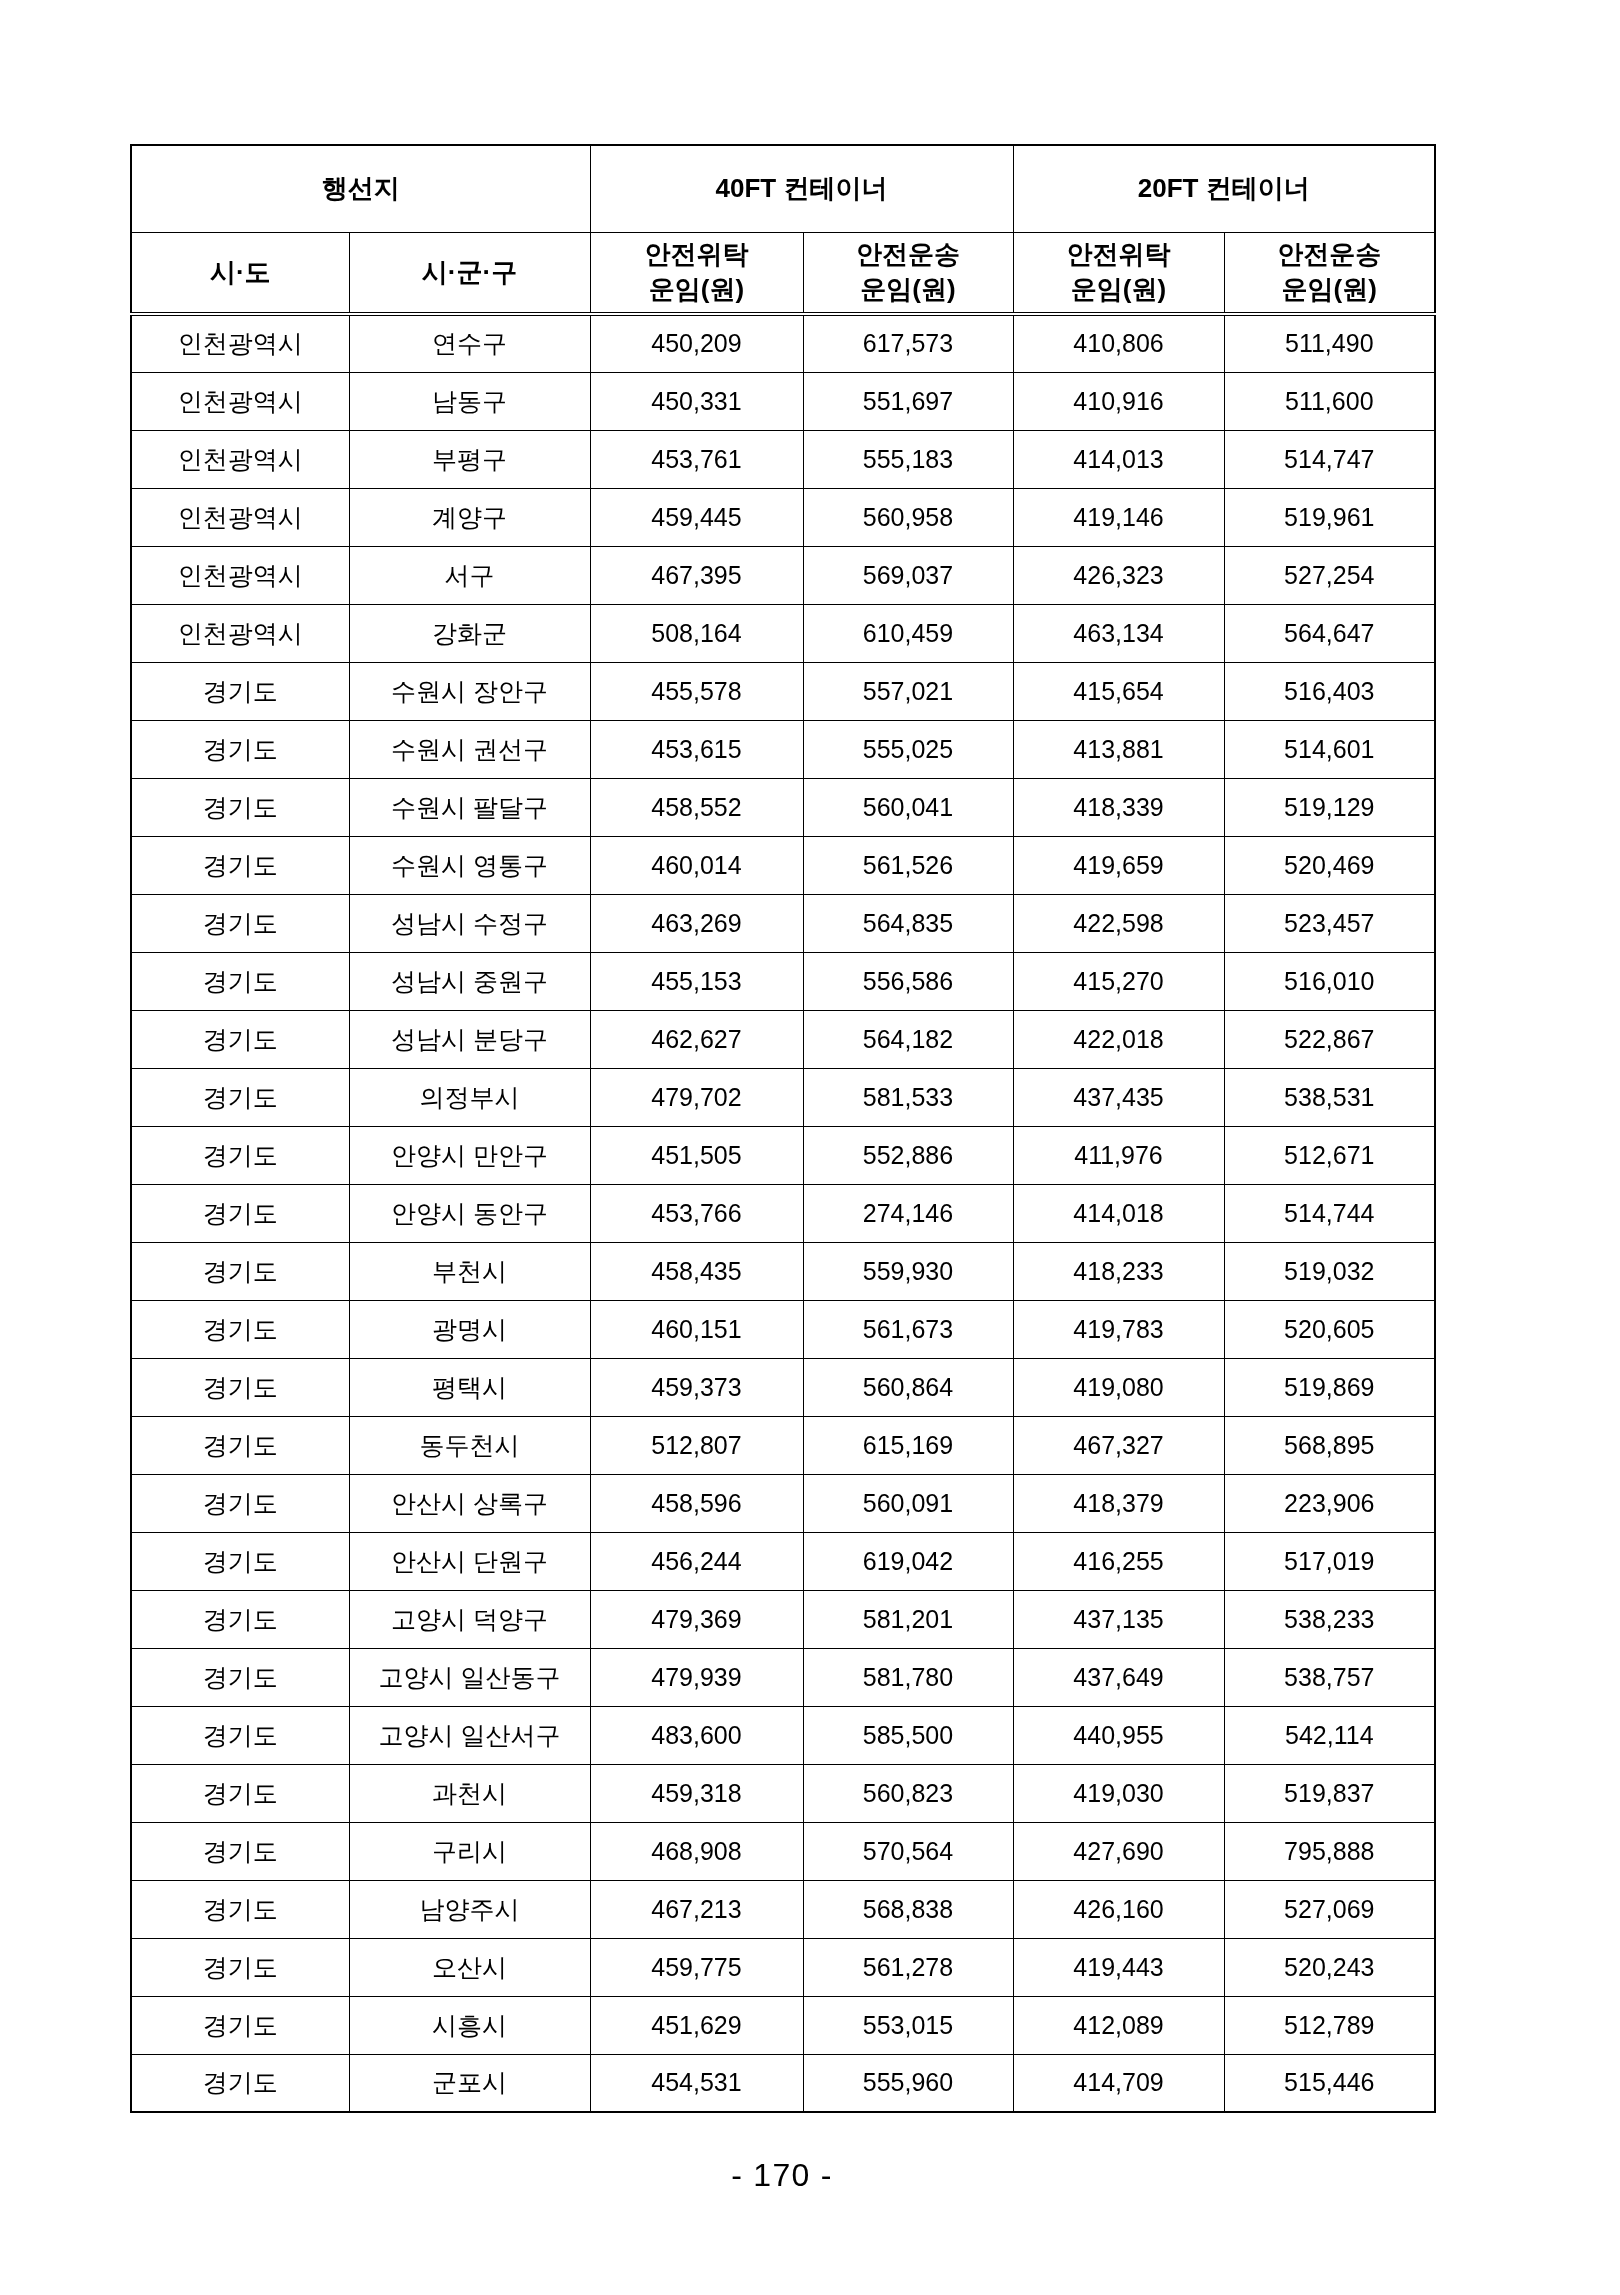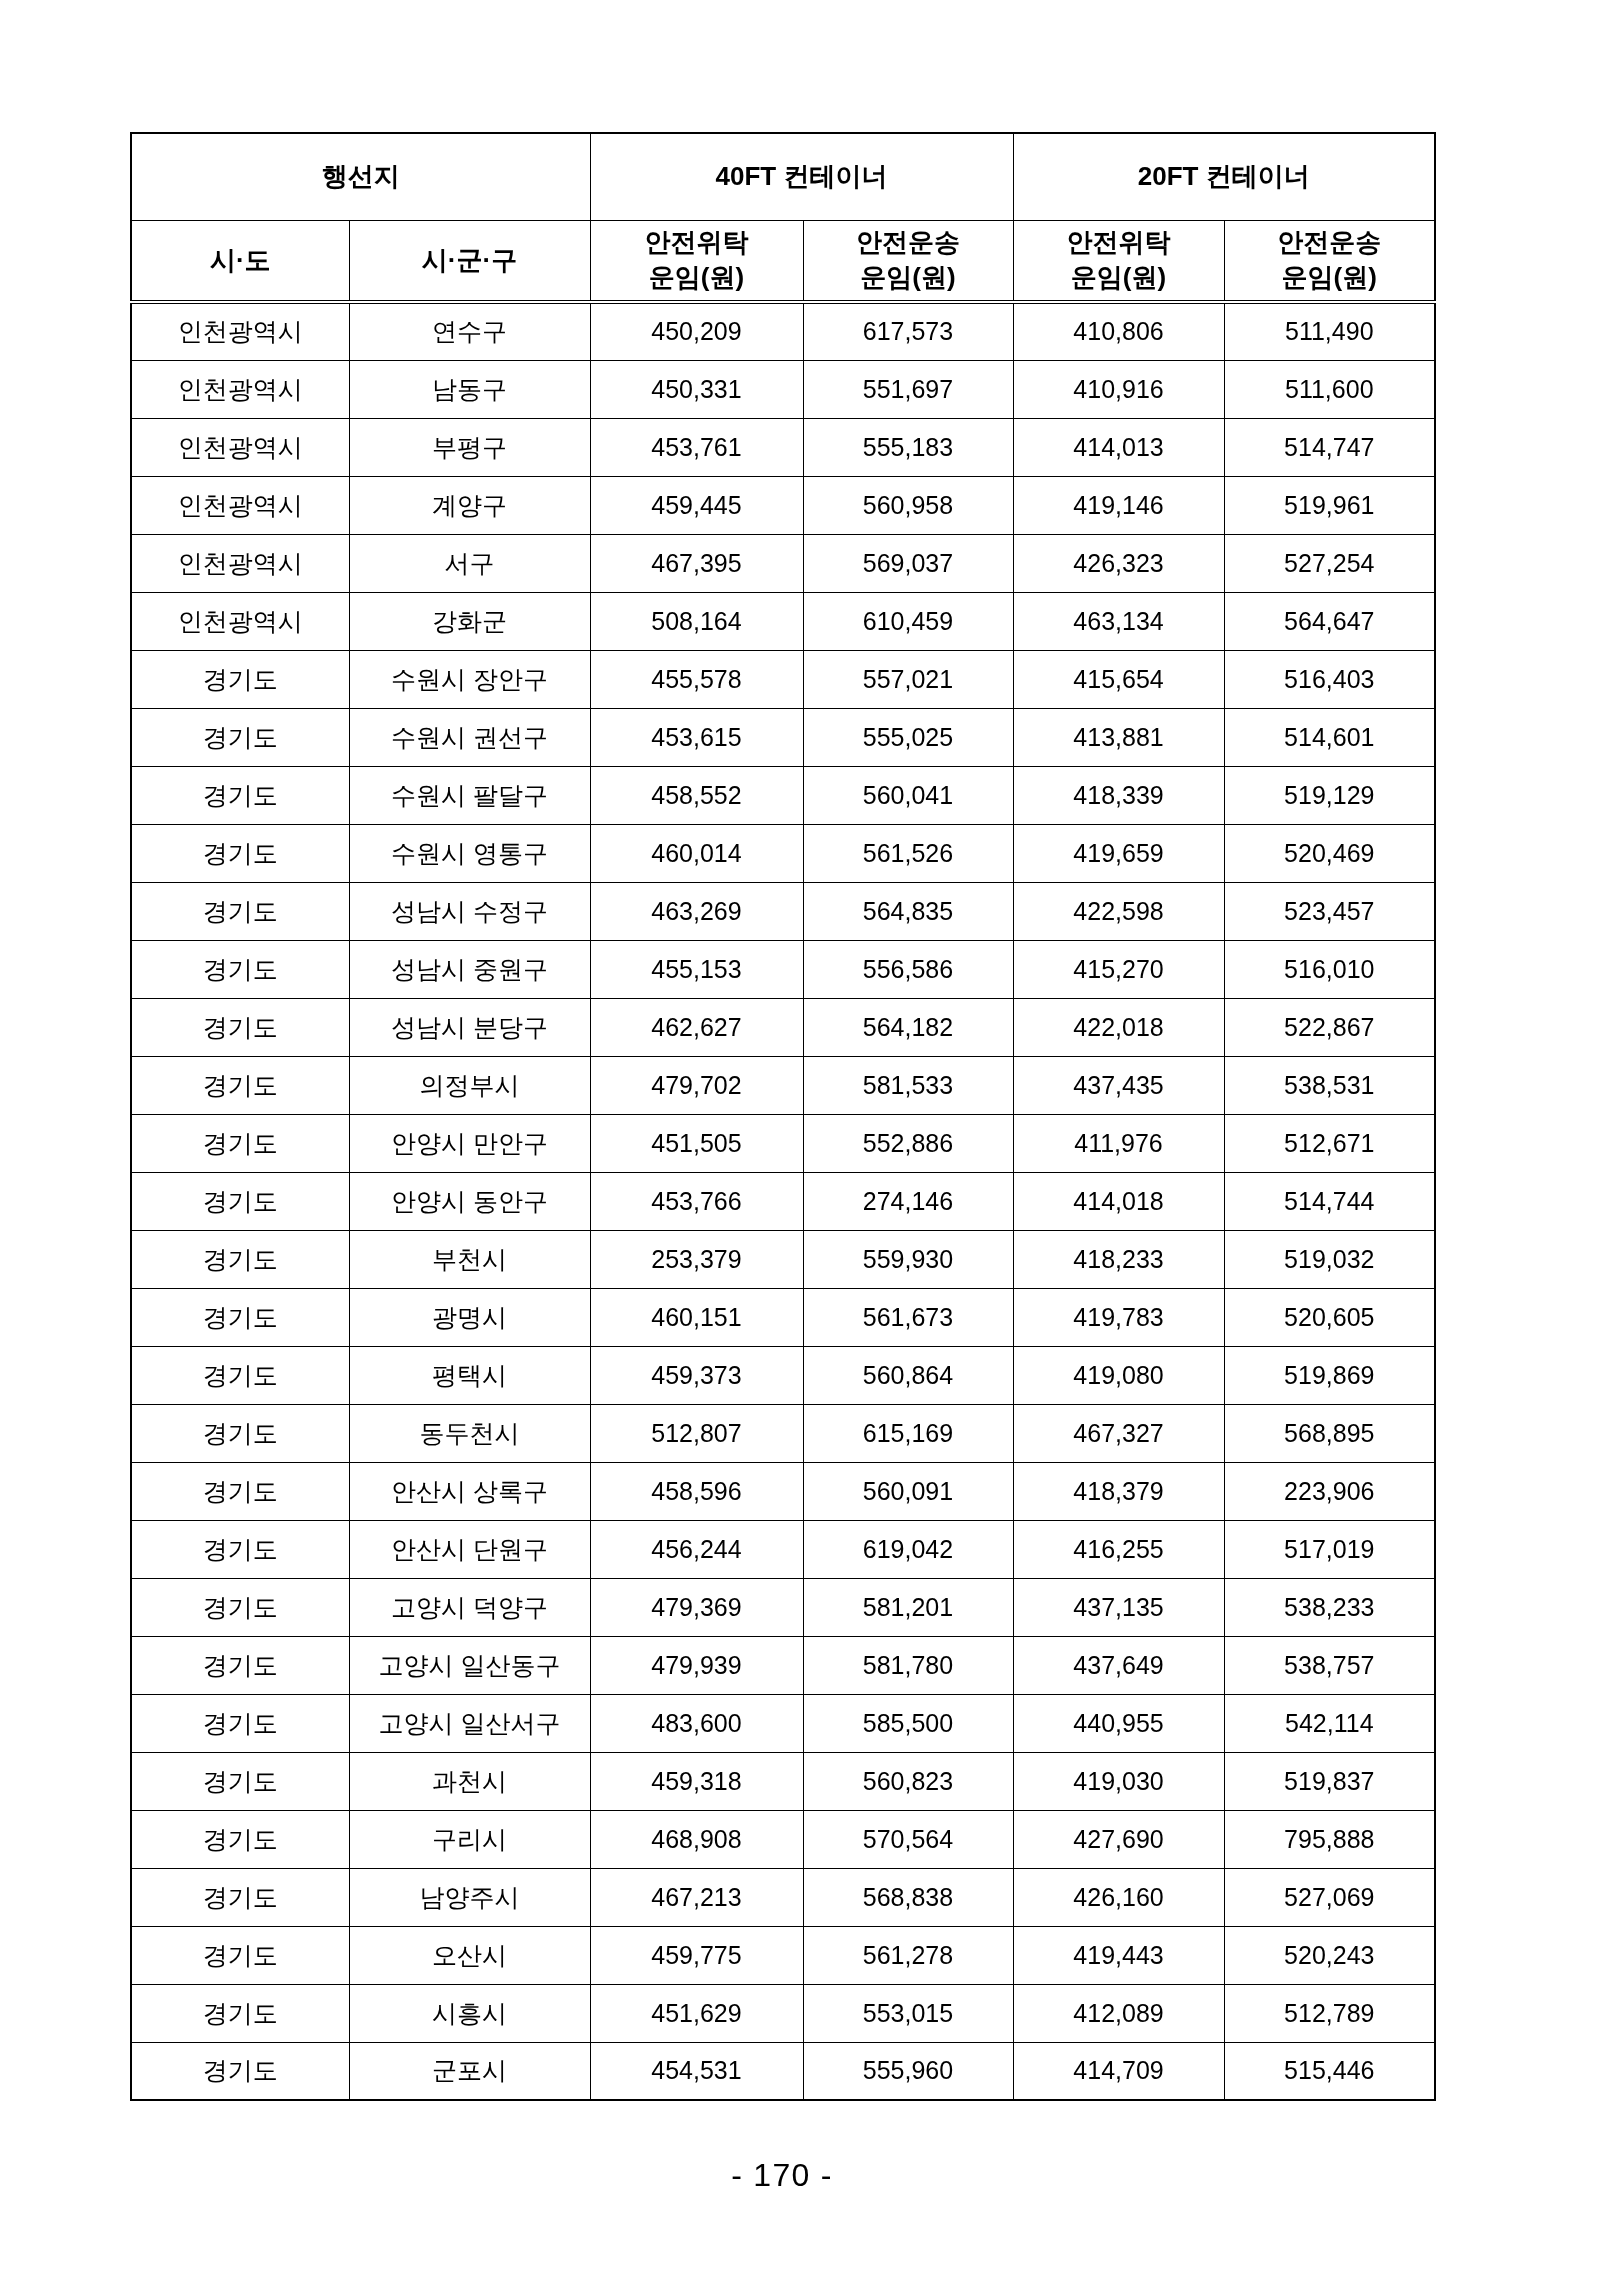--- a/index.html
+++ b/index.html
@@ -16,21 +16,21 @@
   .page {
     position: relative;
     width: 1620px;
     height: 2295px;
     background: #ffffff;
     overflow: hidden;
   }
   table.rate-table {
     position: absolute;
     left: 130px;
-    top: 132px;
+    top: 144px;
     width: 1304px;
     border-collapse: collapse;
     table-layout: fixed;
   }
   table.rate-table th,
   table.rate-table td {
     border: 1.3px solid #000;
     text-align: center;
     vertical-align: middle;
     padding: 0;
@@ -231,21 +231,21 @@
           <td>경기도</td>
           <td>안양시 동안구</td>
           <td>453,766</td>
           <td>274,146</td>
           <td>414,018</td>
           <td>514,744</td>
         </tr>
         <tr>
           <td>경기도</td>
           <td>부천시</td>
-          <td>253,379</td>
+          <td>458,435</td>
           <td>559,930</td>
           <td>418,233</td>
           <td>519,032</td>
         </tr>
         <tr>
           <td>경기도</td>
           <td>광명시</td>
           <td>460,151</td>
           <td>561,673</td>
           <td>419,783</td>

